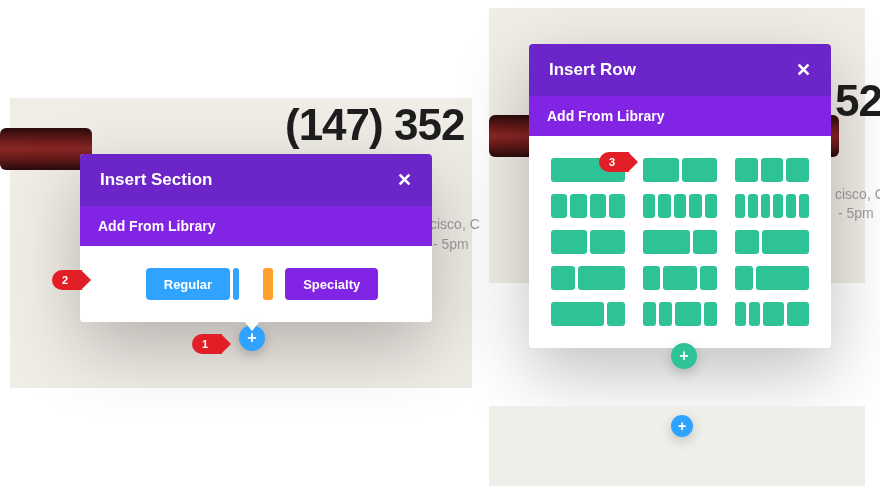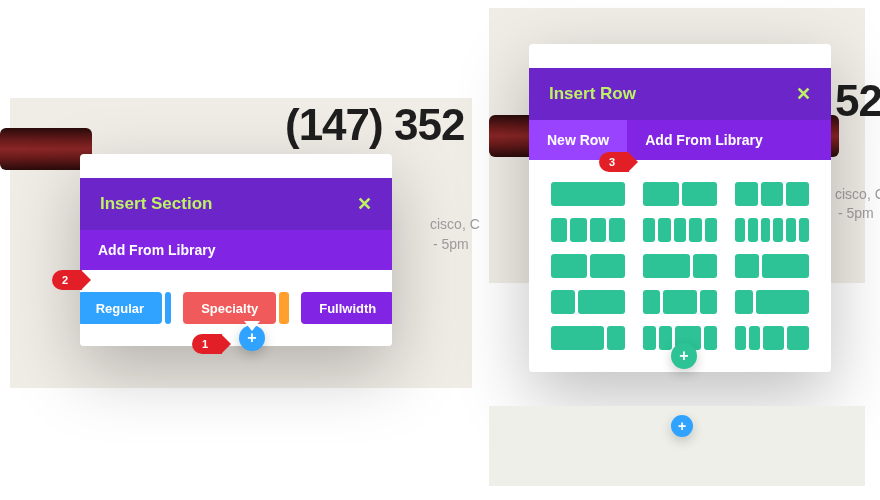--- a/index.html
+++ b/index.html
@@ -26,33 +26,32 @@
   #violin-right { left:489px; top:115px; width:350px; }
 
   
   .modal {
     position:absolute;
     background:#fff;
     border-radius:4px;
     box-shadow:0 25px 70px rgba(0,0,0,0.25);
     overflow:hidden;
   }
-  #modal-section { left:80px;  top:154px; width:312px; }
+  #modal-section { left:80px;  top:154px; width:352px; }
   #modal-row     { left:529px; top:44px;  width:302px; }
 
   .modal-header {
     background:#6b25c9;
-    color:#bef264;
+    color:#ffffff;
     display:flex;
     align-items:center;
     justify-content:space-between;
     padding:16px 20px;
     font-weight:600;
     font-size:17px;
-    margin-top:24px;
   }
   .close-x { font-size:18px; cursor:pointer; line-height:1; }
 
   .modal-tabs {
     display:flex;
     background:#8224e3;
   }
   .modal-tab {
     padding:12px 18px;
     font-size:14px;
@@ -63,21 +62,21 @@
   .modal-tab.active { background:#9a43ff; }
 
   .modal-body { padding:22px; background:#fff; }
 
   .section-btns { display:flex; gap:12px; justify-content:center; }
   .pill {
     display:inline-flex; align-items:center; justify-content:center;
     height:32px; border-radius:4px; color:#fff; font-weight:700; font-size:13px;
     cursor:pointer; padding:0 18px;
   }
-  .pill-group { display:flex; gap:3px; }
+  .pill-group { display:flex; gap:3px;margin-left:12px; }
   .pill-stub { width:6px; height:32px; border-radius:3px; }
   .blue   { background:#2fa3ff; }
   .blue-stub { background:#2fa3ff; }
   .red    { background:#f05a5a; }
   .orange-stub { background:#ffa02e; width:10px; }
   .purple { background:#8224e3; }
 
   
   .row-grid { display:flex; flex-direction:column; gap:12px; }
   .row-line { display:flex; gap:18px; }
@@ -133,24 +132,23 @@
   <div class="modal-tabs">
     <div class="modal-tab">Add From Library</div>
   </div>
   <div class="modal-body">
     <div class="section-btns">
       <div class="pill-group">
         <div class="pill blue">Regular</div>
         <div class="pill-stub blue-stub"></div>
       </div>
       <div class="pill-group">
-        <div class="pill red">Specialty</div>
         <div class="pill-stub orange-stub"></div>
       </div>
-      <div class="pill purple">Fullwidth</div>
+      <div class="pill purple">Specialty</div>
     </div>
   </div>
 </div>
 
 <div id="plus-section" class="plus-circle plus-blue" style="left:239px; top:325px;">+</div>
 
 <div class="callout" style="left:192px; top:334px;">1</div>
 <div class="callout" style="left:52px;  top:270px;">2</div>
 
 <div id="bg-right" class="panel-bg"></div>
@@ -158,21 +156,20 @@
 <div class="bg-phone" style="left:835px; top:76px;">52</div>
 <div class="bg-small" style="left:835px; top:186px;">cisco, C</div>
 <div class="bg-small" style="left:838px; top:205px;">- 5pm</div>
 
 <div id="modal-row" class="modal">
   <div class="modal-header">
     <span>Insert Row</span>
     <span class="close-x">✕</span>
   </div>
   <div class="modal-tabs">
-    <div class="modal-tab active">New Row</div>
     <div class="modal-tab">Add From Library</div>
   </div>
   <div class="modal-body">
     <div class="row-grid">
       <div class="row-line">
         <div class="row-opt">
             <span></span>
           </div>
         <div class="row-opt">
             <span></span>

